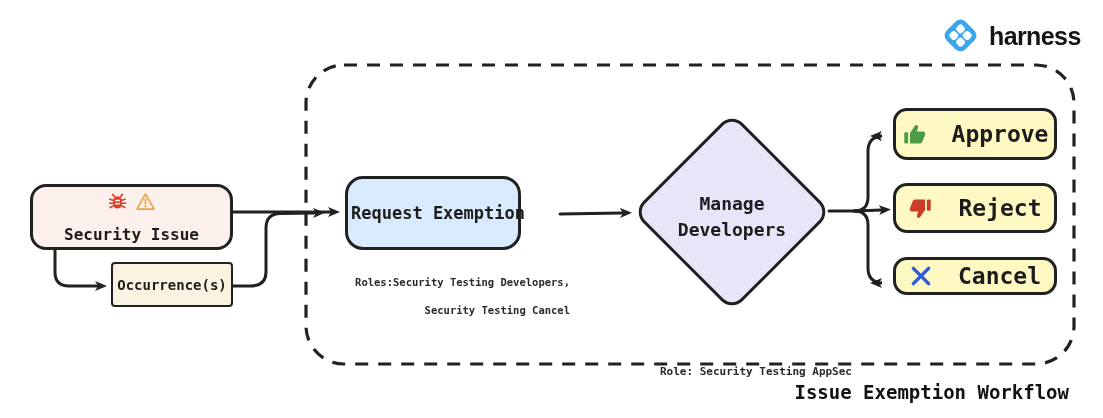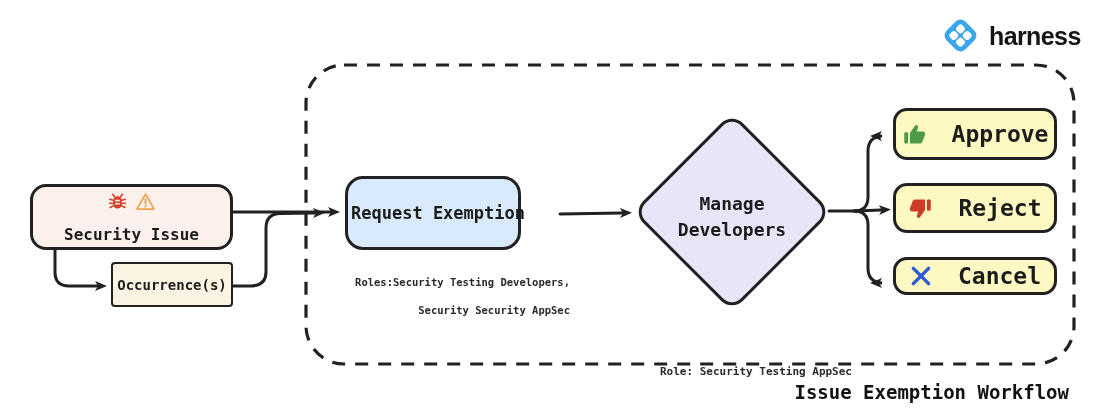--- a/index.html
+++ b/index.html
@@ -132,21 +132,21 @@
         <path d="M2.5 12 C5.5 6.8 18.5 6.8 21.5 12 C18.5 17.2 5.5 17.2 2.5 12 Z"></path>
         <circle cx="12" cy="12" r="2.6"></circle>
         <path d="M4.5 19.5 L19.5 4.5"></path>
       </g>
     </svg>
     <span class="label">Request Exemption</span>
   </div>
 
   <div class="caption roles-caption">
     <div>Roles:Security Testing Developers,</div>
-    <div>Security Security AppSec</div>
+    <div>Security Testing Cancel</div>
   </div>
 
   <div class="diamond-label">
     <div>Manage</div>
     <div>Developers</div>
   </div>
 
   <div class="caption role-caption">Role: Security Testing AppSec</div>
 
   <div class="node action approve">

